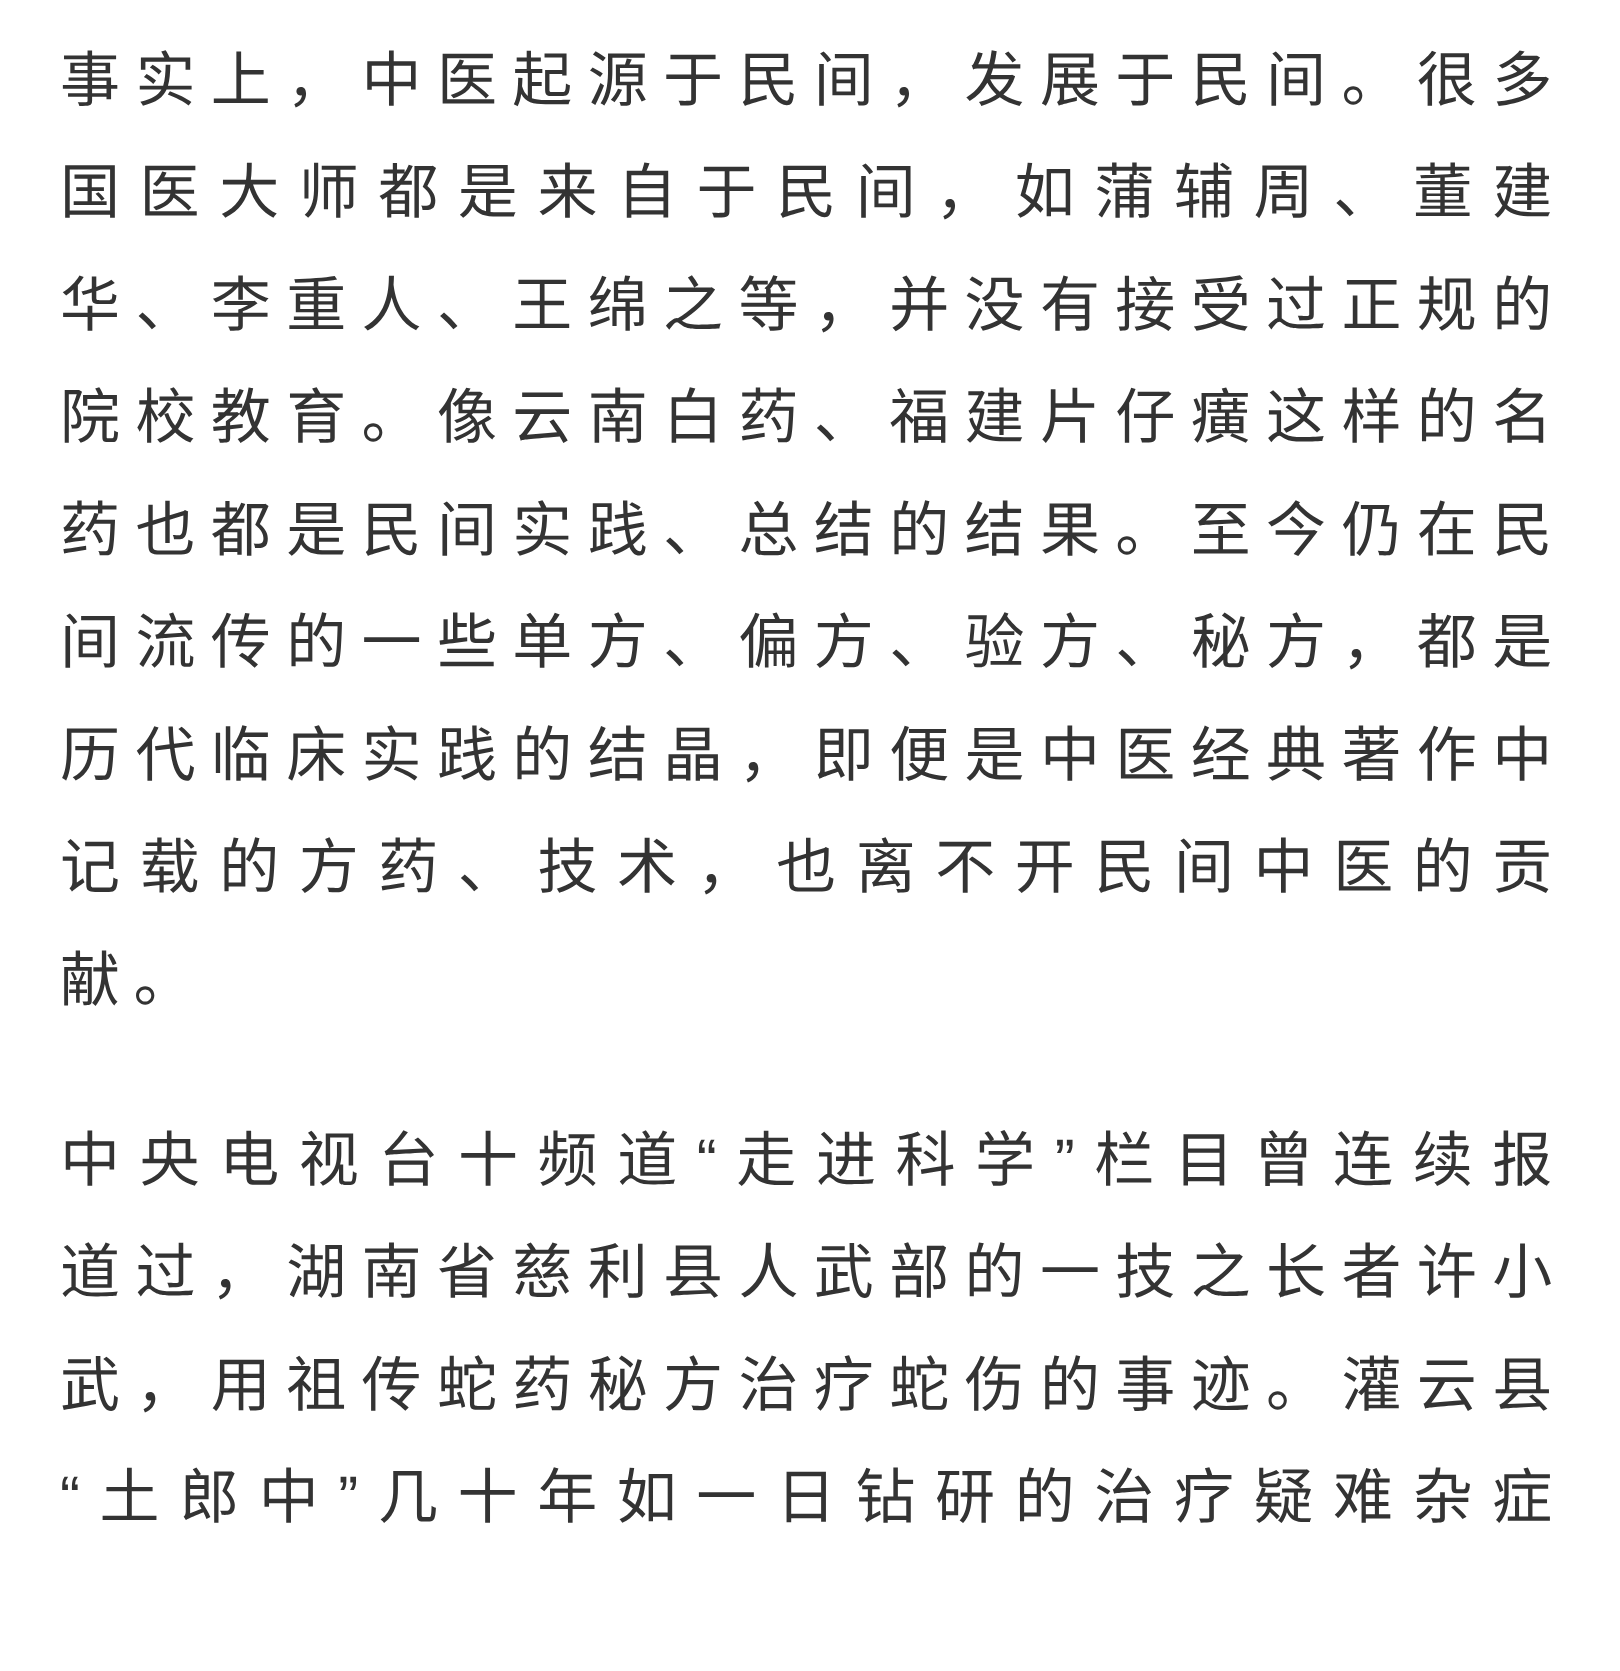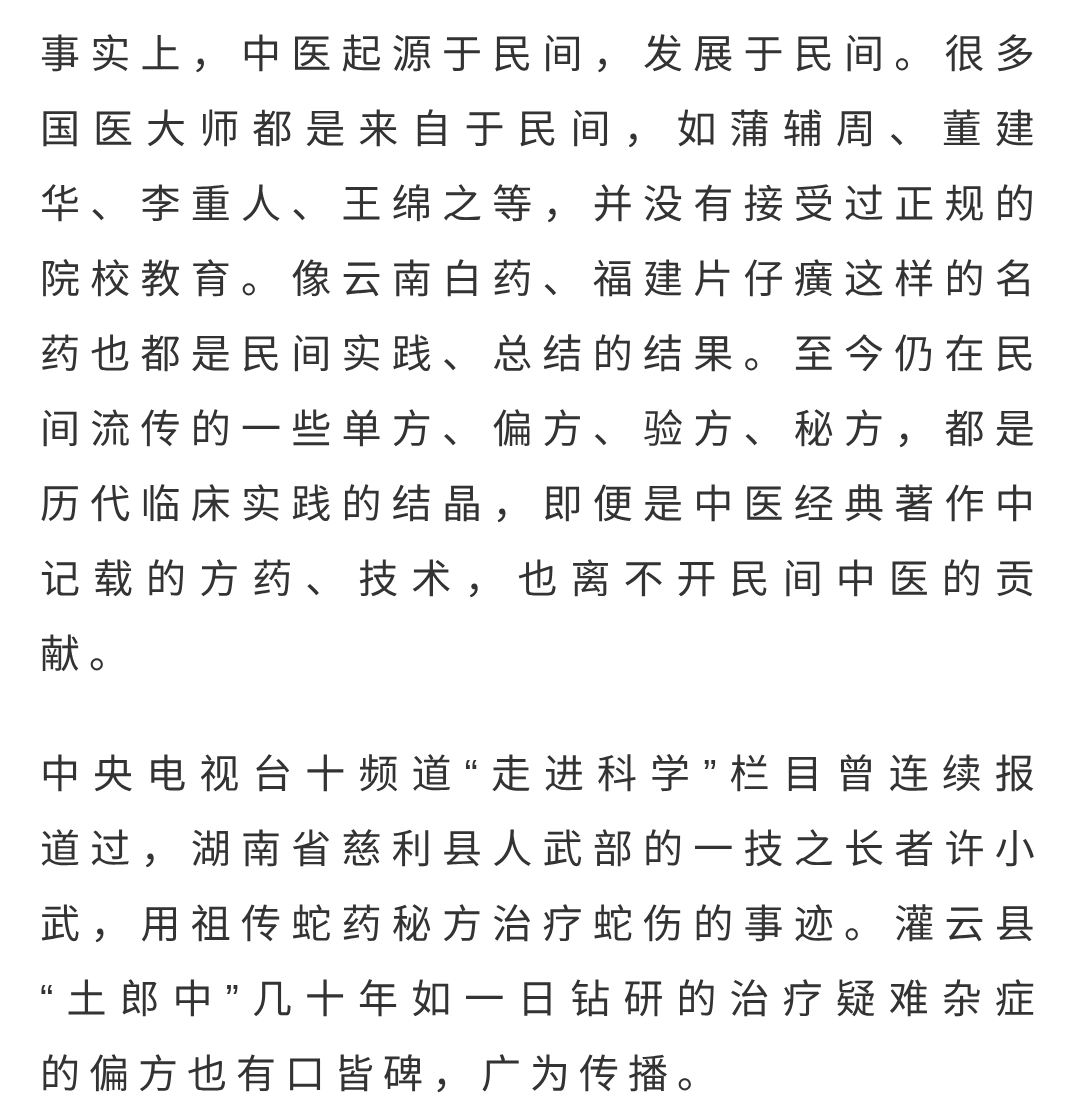--- a/index.html
+++ b/index.html
@@ -313,16 +313,15 @@
           <span>钻</span>
           <span>研</span>
           <span>的</span>
           <span>治</span>
           <span>疗</span>
           <span>疑</span>
           <span>难</span>
           <span>杂</span>
           <span>症</span>
         </div>
-        <div class="line last">的偏方也有口皆碑，广为传播。</div>
       </div>
     </article>
 </main>
 
 </body></html>

